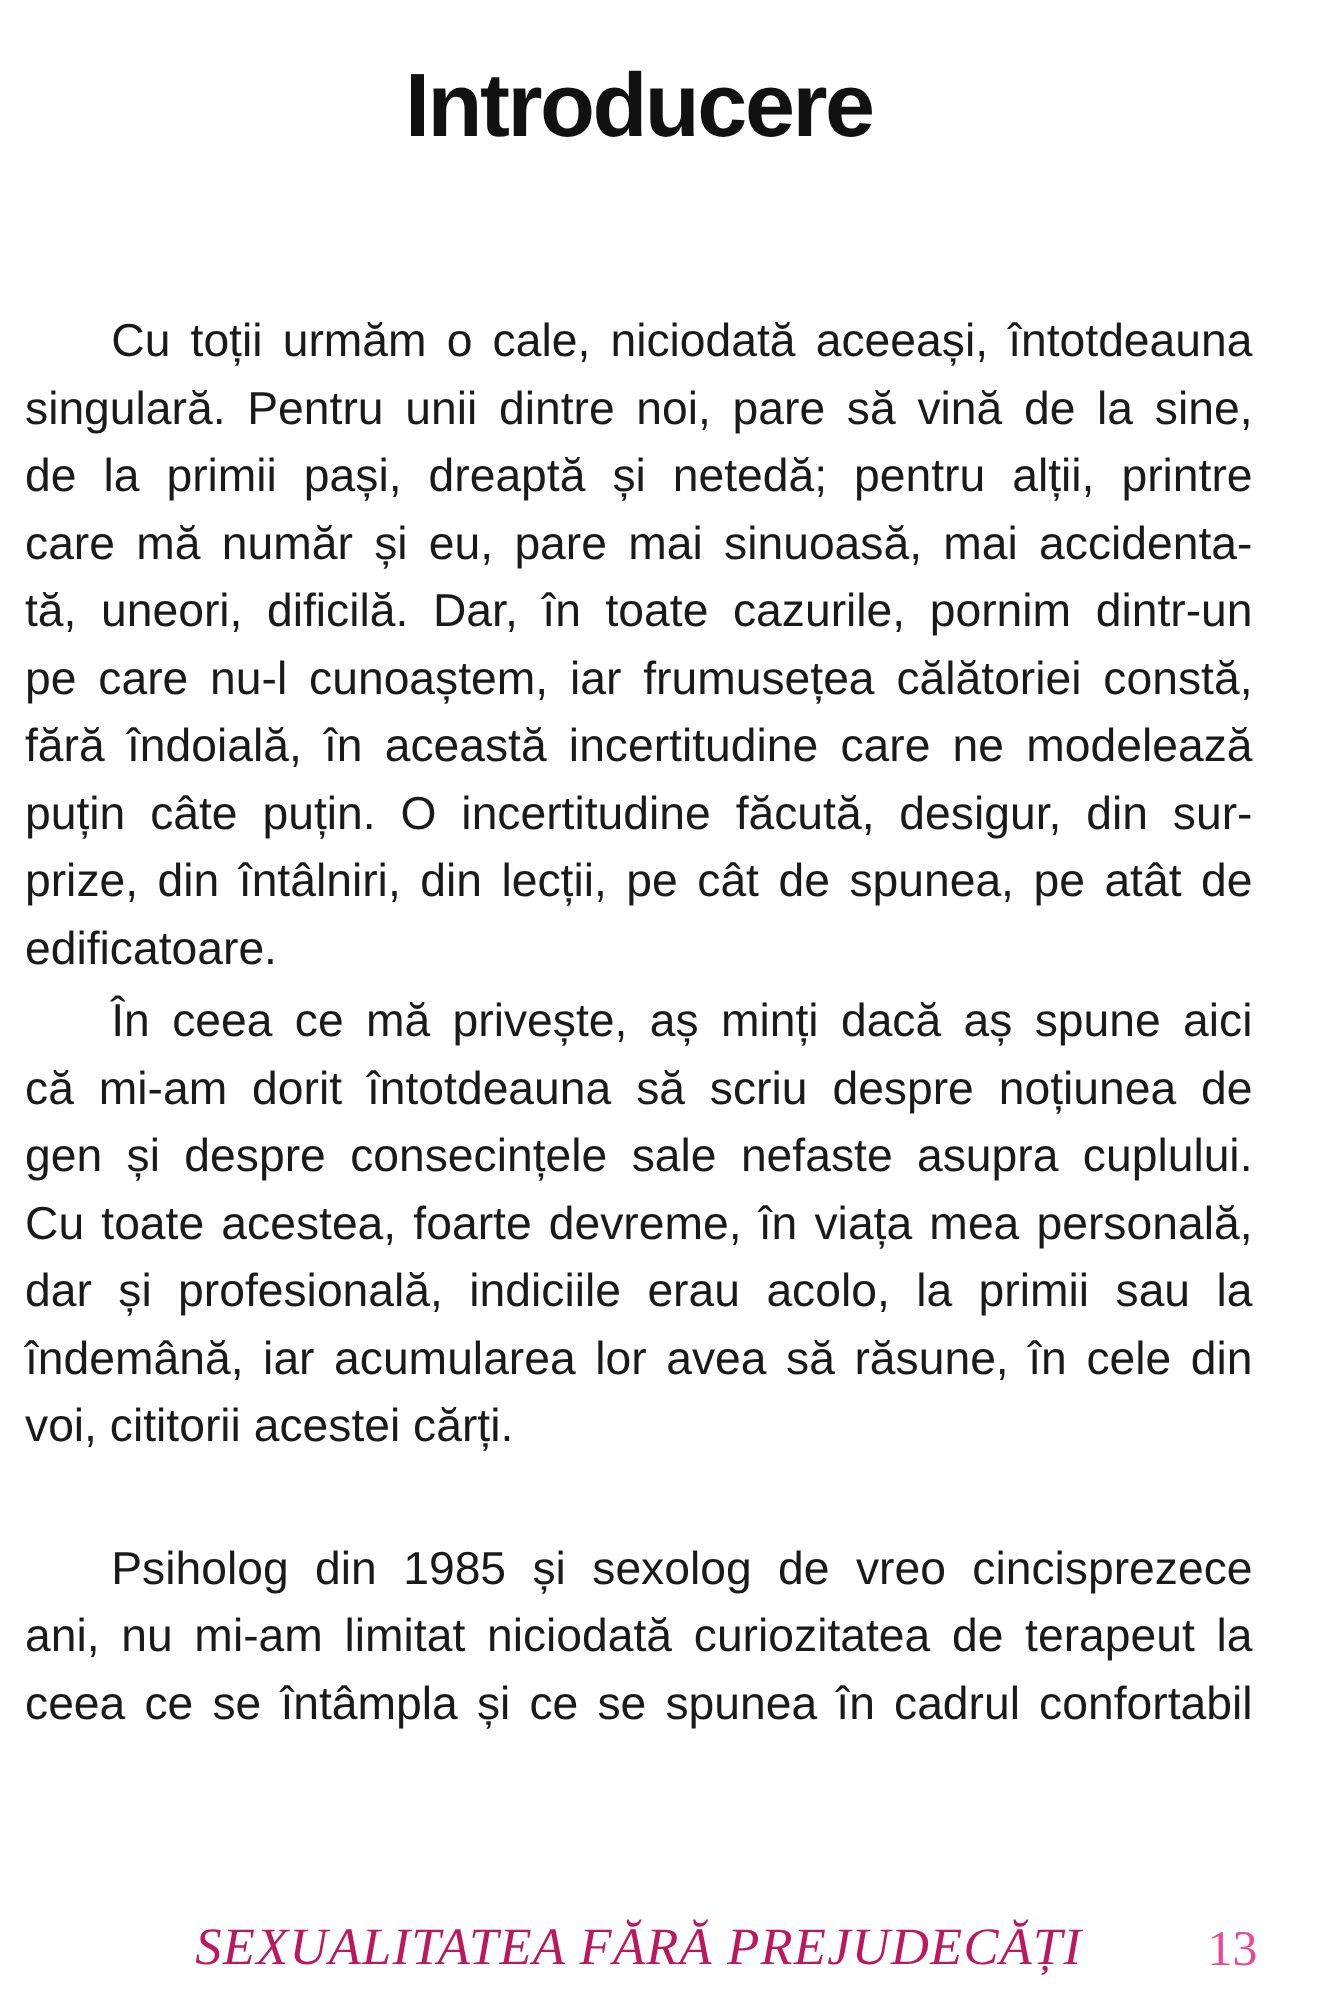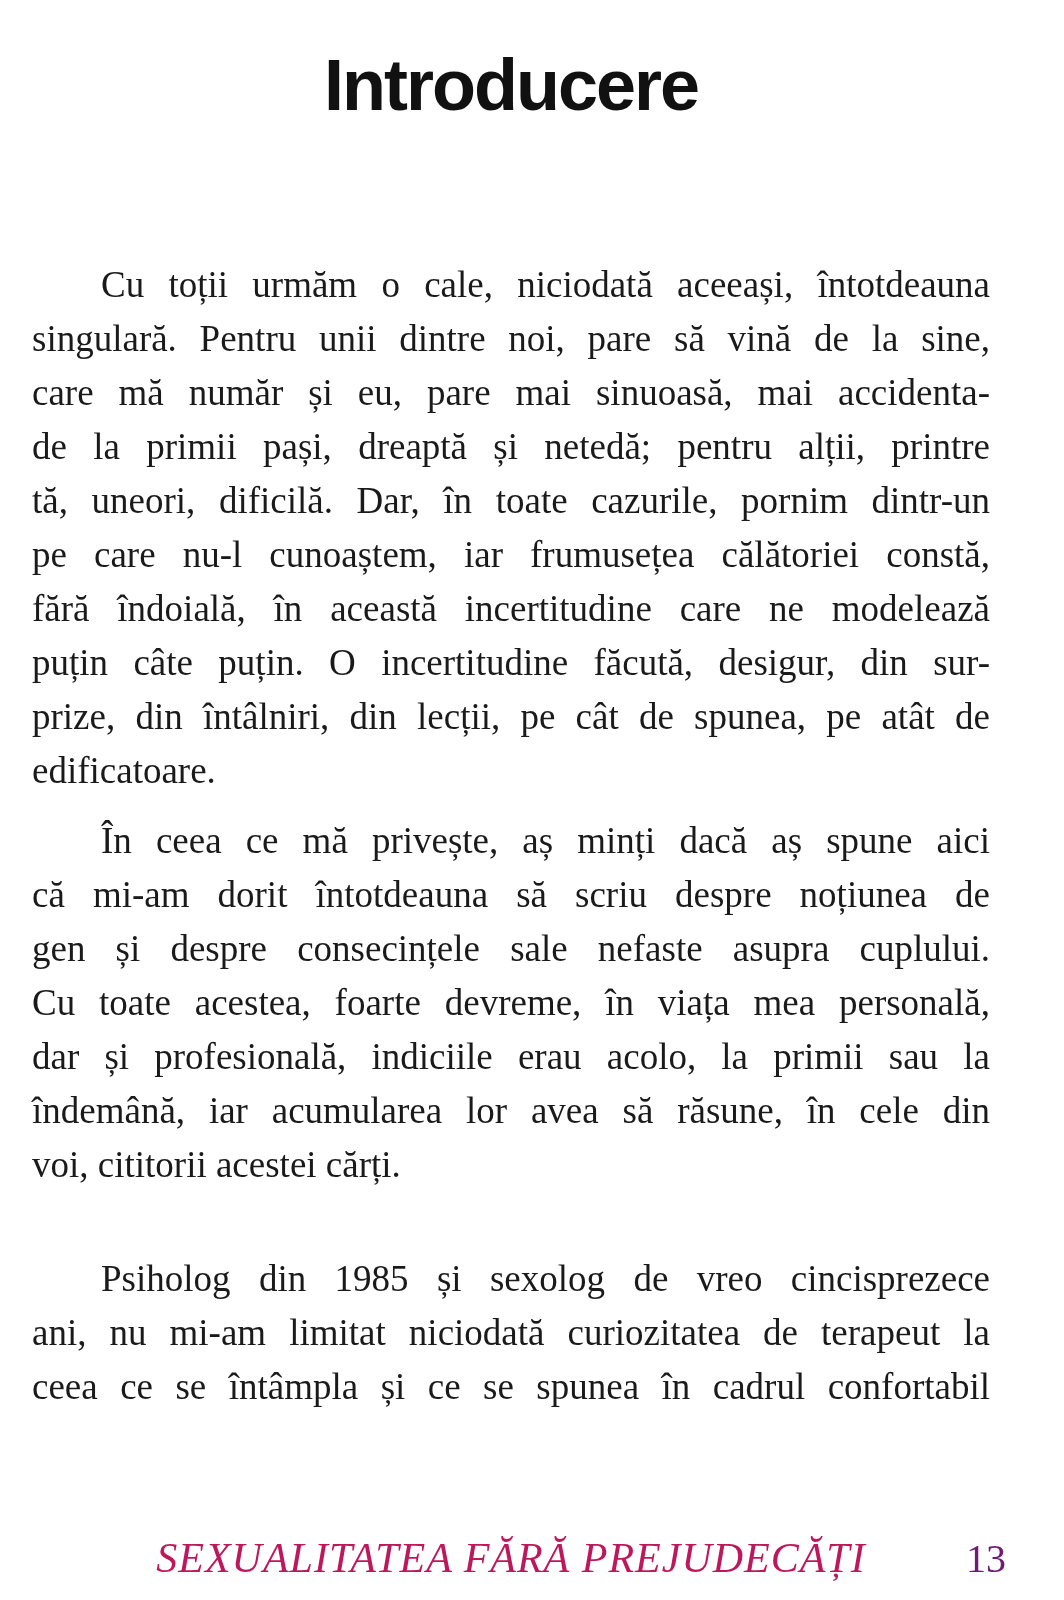--- a/index.html
+++ b/index.html
@@ -30,21 +30,21 @@
   .textblock {
     position: absolute;
     left: 16px;
     top: 242px;
     width: 990px;
     font-size: 37px;
     font-weight: 300;
     line-height: 54px;
     letter-spacing: 0;
   }
-  .para { margin: 16px; font-family: Liberation Serif, serif; }
+  .para { margin: 4px; }
   .para.gap { margin-top: 60px; }
   .line {
     height: 54px;
     text-align: justify;
     text-align-last: justify;
     white-space: normal;
   }
   .line.first { padding-left: 69px; }
   .line.lastline { text-align-last: left; }
   .footer {
@@ -65,38 +65,38 @@
     letter-spacing: 1px;
     color: #be185d;
   }
   .pagenum {
     position: absolute;
     right: 0;
     top: 1px;
     font-family: "Liberation Serif", serif;
     font-style: normal;
     font-size: 40px;
-    color: #701a75;
+    color: #ec4899;
     text-align: center;
   }
 </style>
 </head>
 <body>
 
 <div class="page">
 
   <div class="title">Introducere</div>
 
   <div class="textblock">
 
     <div class="para">
       <div class="line first">Cu toții urmăm o cale, niciodată aceeași, întotdeauna</div>
       <div class="line">singulară. Pentru unii dintre noi, pare să vină de la sine,</div>
+      <div class="line">de la primii pași, dreaptă și netedă; pentru alții, printre</div>
       <div class="line">care mă număr și eu, pare mai sinuoasă, mai accidenta-</div>
-      <div class="line">de la primii pași, dreaptă și netedă; pentru alții, printre</div>
       <div class="line">tă, uneori, dificilă. Dar, în toate cazurile, pornim dintr-un</div>
       <div class="line">pe care nu-l cunoaștem, iar frumusețea călătoriei constă,</div>
       <div class="line">fără îndoială, în această incertitudine care ne modelează</div>
       <div class="line">puțin câte puțin. O incertitudine făcută, desigur, din sur-</div>
       <div class="line">prize, din întâlniri, din lecții, pe cât de spunea, pe atât de</div>
       <div class="line lastline">edificatoare.</div>
     </div>
 
     <div class="para">
       <div class="line first">În ceea ce mă privește, aș minți dacă aș spune aici</div>

